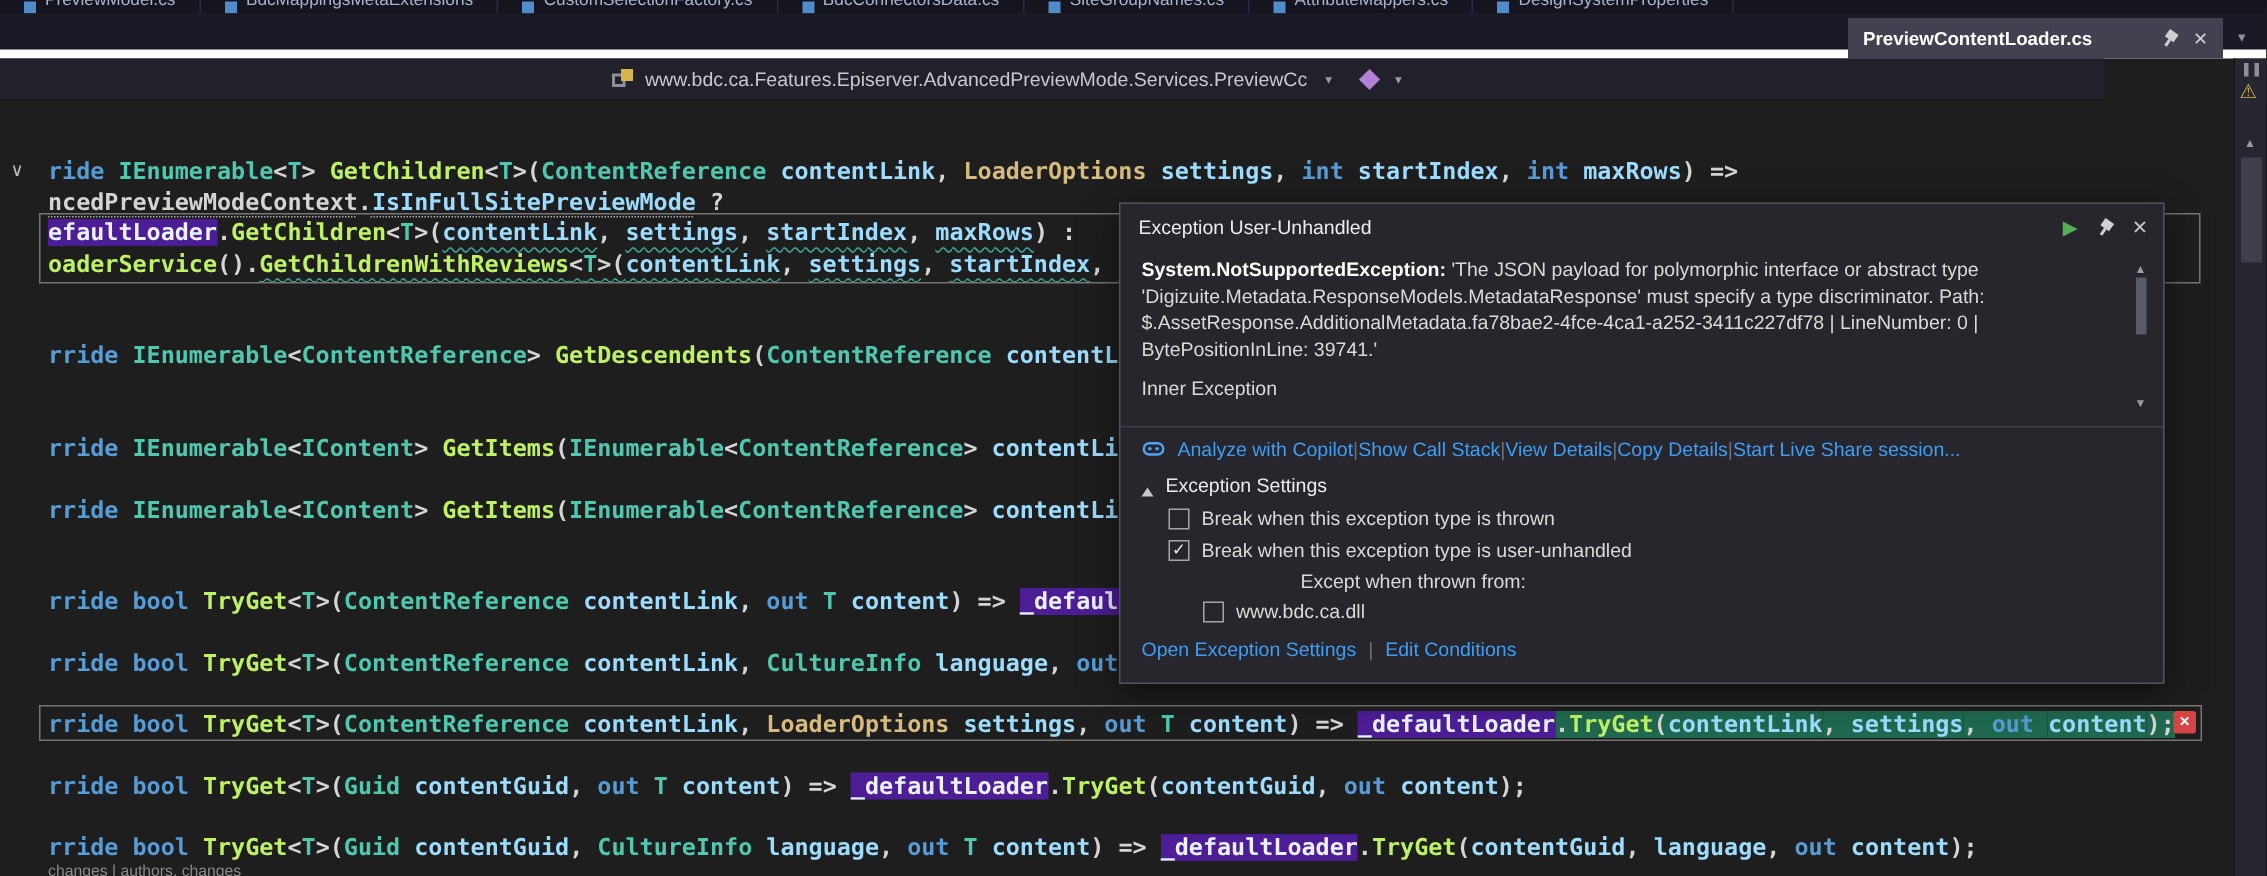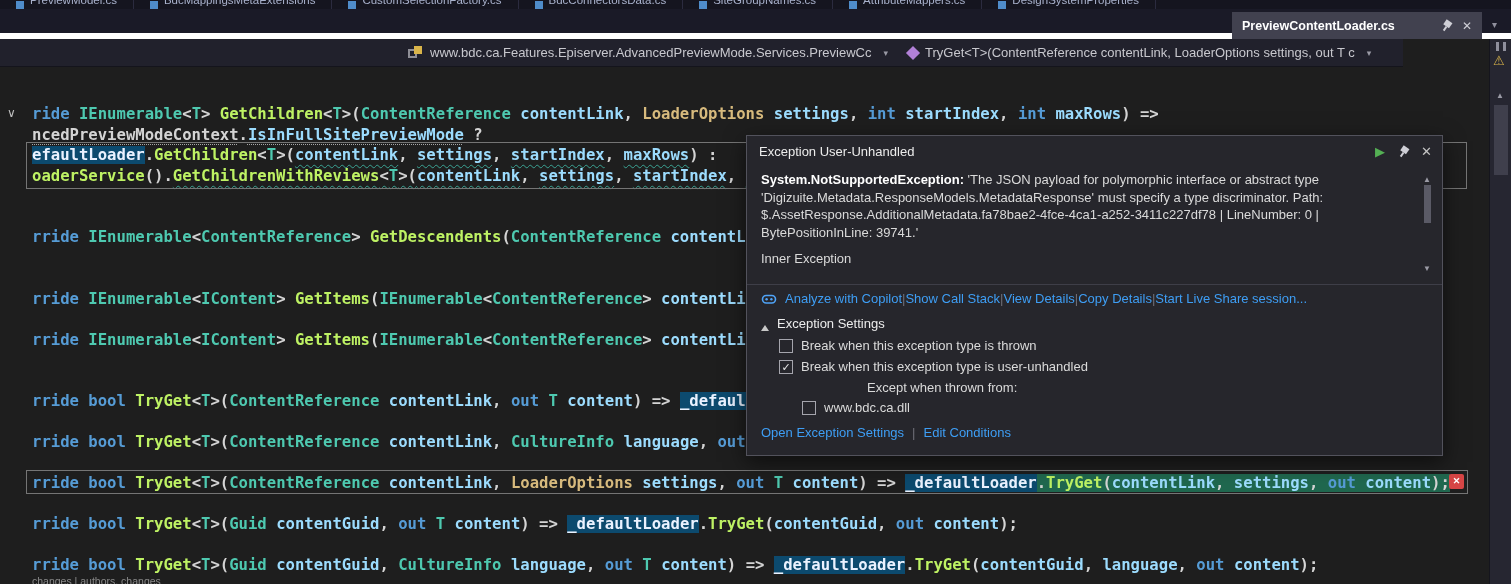--- a/index.html
+++ b/index.html
@@ -31,21 +31,21 @@
 .ns-icon .b{position:absolute;left:0;top:3px;width:9px;height:9px;border:2px solid #8E8E96}
 .ns-icon .f{position:absolute;left:6px;top:0;width:8px;height:8px;background:#D9B44A}
 .m-icon{width:10px;height:10px;background:#B180D7;transform:rotate(45deg)}
 
 
 .editor{position:absolute;left:0;top:67px;width:1511px;height:517px;background:#1E1E1E;overflow:hidden}
 .fold{position:absolute;left:7px;top:39px;color:#BFBFBF;font-size:12px}
 .code{position:absolute;left:0;top:0;width:1490px;padding:37px 0 0 32px;font-family:"DejaVu Sans Mono",monospace;font-size:15.6px;font-weight:600}
 .code-line{height:20.5px;line-height:20.5px;white-space:pre}
 .tok.k{color:#569CD6}.tok.t{color:#4EC9B0}.tok.m{color:#bef264}.tok.o{color:#D7BA7D}.tok.p{color:#9CDCFE}.tok.w{color:#D4D4D4}
-.tok.hl{background:#0c4a6e;color:#EAF2FF}
+.tok.hl{background:#4c1d95;color:#EAF2FF}
 .tok.g{background:#20684F}
 .tok.u{text-decoration:underline wavy #3BA394 1px;text-underline-offset:3.5px}
 .tok.ud{text-decoration:underline dotted #A8A8A8 1px;text-underline-offset:3.5px}
 .stmt-box{position:absolute;border:1px solid #757575;pointer-events:none}
 #box1{left:26px;top:75px;width:1441px;height:47px}
 #box2{left:26px;top:403px;width:1442px;height:24px}
 .err-badge{position:absolute;left:1449px;top:407px;width:15px;height:15px;background:#D64545;border-radius:2px;color:#fff;font-size:9px;line-height:15px;text-align:center;font-weight:700}
 .codelens{position:absolute;left:32px;top:508px;font-size:10.5px;color:#8A8A8A}
 
 
@@ -62,21 +62,21 @@
 .pp-play{color:#54B054;font-size:13px}
 .pp-x{color:#C5C5C5;font-size:13px}
 .pp-msg{position:relative;height:118px;padding:5px 42px 0 14px;line-height:17.5px;overflow:hidden}
 .pp-msg b{color:#FFFFFF}
 .pp-msg .inner{display:block;margin-top:9px}
 .pp-scroll{position:absolute;right:7px;top:5px;height:106px;width:15px}
 .pp-scroll .a{position:absolute;left:3px;color:#9A9AA5;font-size:8px}
 .pp-scroll .a.up{top:0}.pp-scroll .a.dn{bottom:0}
 .pp-scroll .th{position:absolute;left:4px;top:14px;width:7px;height:38px;background:#5A5A66}
 .pp-div{border-top:1px solid #3E3E48}
-.pp-links{display:flex;gap:8px;padding:6px 14px;white-space:nowrap}
+.pp-links{display:flex;align-items:center;gap:8px;padding:6px 14px;white-space:nowrap}
 .lnk{color:#3E9EF5;cursor:pointer}
 .sep{color:#6F6F78}
 .pp-sec{display:flex;align-items:flex-end;gap:8px;padding:4px 14px;height:22px;color:#ECECEC}
 .tri{width:0;height:0;border-left:4px solid transparent;border-right:4px solid transparent;border-bottom:6px solid #C8C8C8}
 .cb-row{display:flex;align-items:center;gap:8px;padding:2px 14px 2px 32px;height:21px}
 .cb{flex:0 0 auto;width:14px;height:14px;border:1px solid #A5A5AD;background:#26262C;color:#E8E8E8;font-size:11px;line-height:13px;text-align:center}
 .except{padding:1px 14px 1px 120px;height:20px;line-height:19px}
 .module-row{padding-left:55px}
 .pp-footer{display:flex;align-items:flex-end;gap:8px;padding:7px 14px}
 .cop-icon{flex:0 0 auto}
@@ -130,21 +130,20 @@
     <div class="bc first">
       <span class="ns-icon">
           <span class="b"></span>
           <span class="f"></span>
         </span>
       <span>www.bdc.ca.Features.Episerver.AdvancedPreviewMode.Services.PreviewCc</span>
       <span class="chev">▾</span>
     </div>
     <div class="bc">
       <span class="m-icon"></span>
-      <span>TryGet&lt;T&gt;(ContentReference contentLink, LoaderOptions settings, out T c</span>
       <span class="chev">▾</span>
     </div>
   </div>
 
   <div class="editor">
     <span class="fold">∨</span>
     <div class="code">
         <div class="code-line"><span class="tok k">ride </span><span class="tok t">IEnumerable</span><span class="tok w">&lt;</span><span class="tok t">T</span><span class="tok w">&gt; </span><span class="tok m">GetChildren</span><span class="tok w">&lt;</span><span class="tok t">T</span><span class="tok w">&gt;(</span><span class="tok t">ContentReference</span><span class="tok w"> </span><span class="tok p">contentLink</span><span class="tok w">, </span><span class="tok o">LoaderOptions</span><span class="tok w"> </span><span class="tok p">settings</span><span class="tok w">, </span><span class="tok k">int</span><span class="tok w"> </span><span class="tok p">startIndex</span><span class="tok w">, </span><span class="tok k">int</span><span class="tok w"> </span><span class="tok p">maxRows</span><span class="tok w">) </span><span class="tok w">=&gt;</span></div>
         <div class="code-line"><span class="tok w ud">ncedPreviewModeContext</span><span class="tok w">.</span><span class="tok p ud">IsInFullSitePreviewMode</span><span class="tok w"> ?</span></div>
         <div class="code-line"><span class="tok hl">efaultLoader</span><span class="tok w">.</span><span class="tok m">GetChildren</span><span class="tok w">&lt;</span><span class="tok t">T</span><span class="tok w">&gt;(</span><span class="tok p u">contentLink</span><span class="tok w">, </span><span class="tok p u">settings</span><span class="tok w">, </span><span class="tok p u">startIndex</span><span class="tok w">, </span><span class="tok p u">maxRows</span><span class="tok w">) :</span></div>

